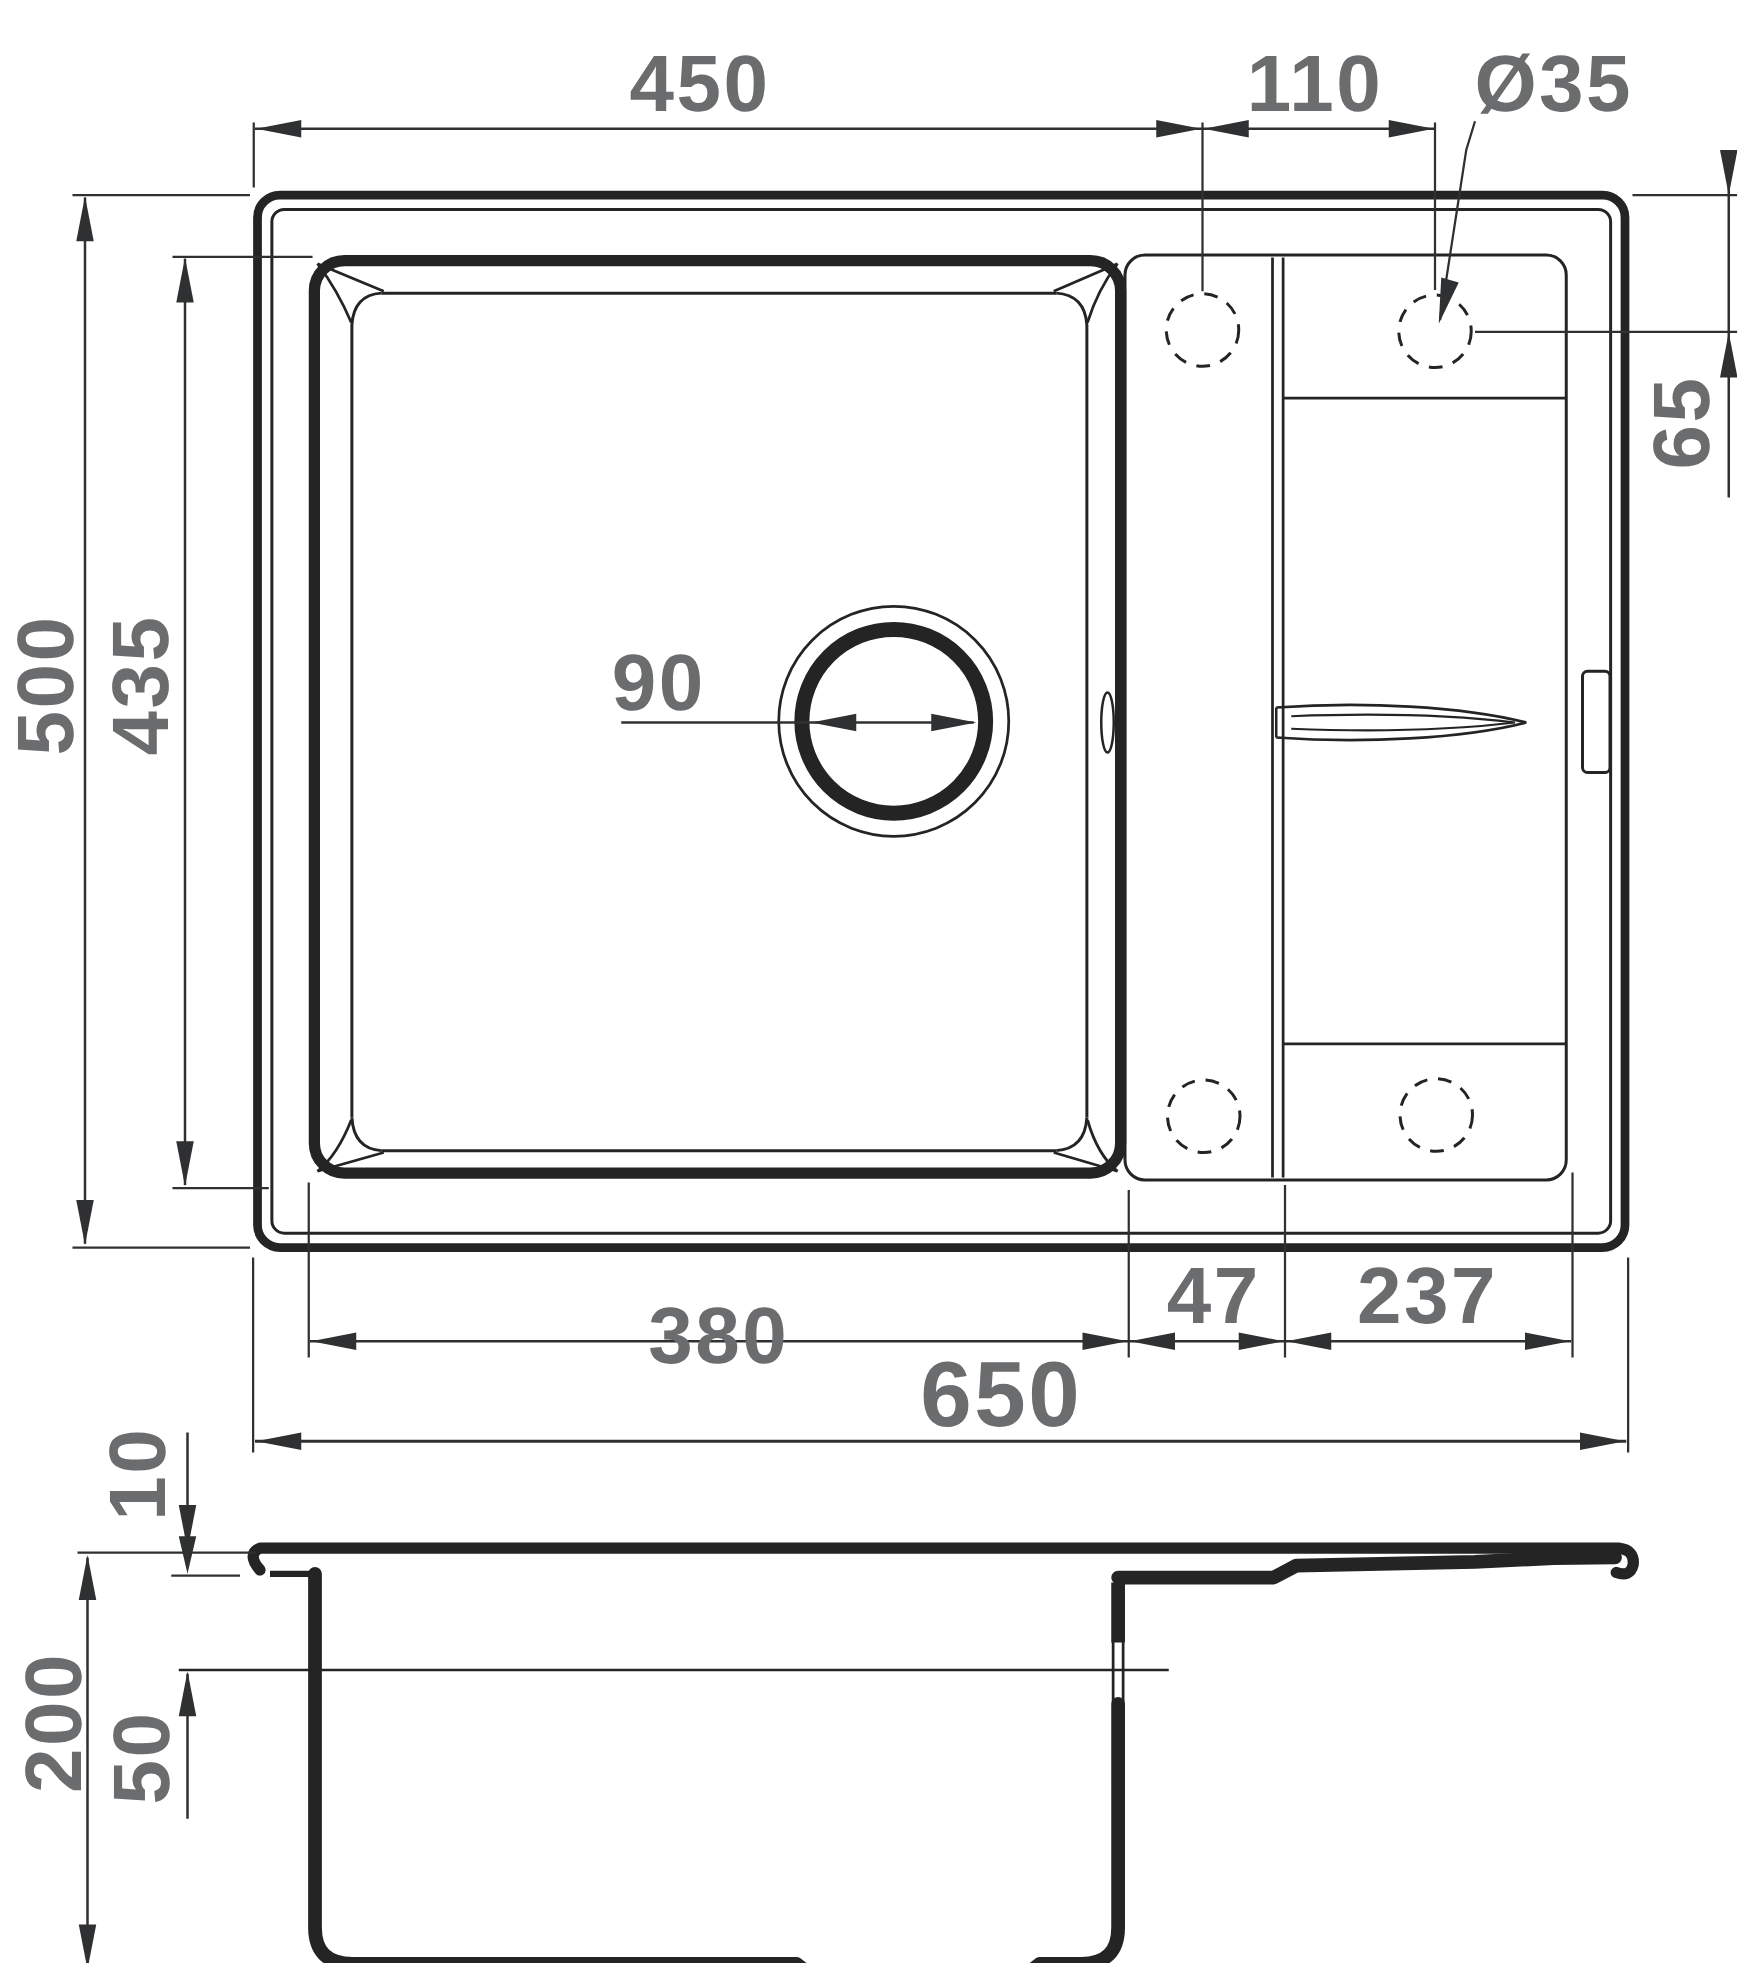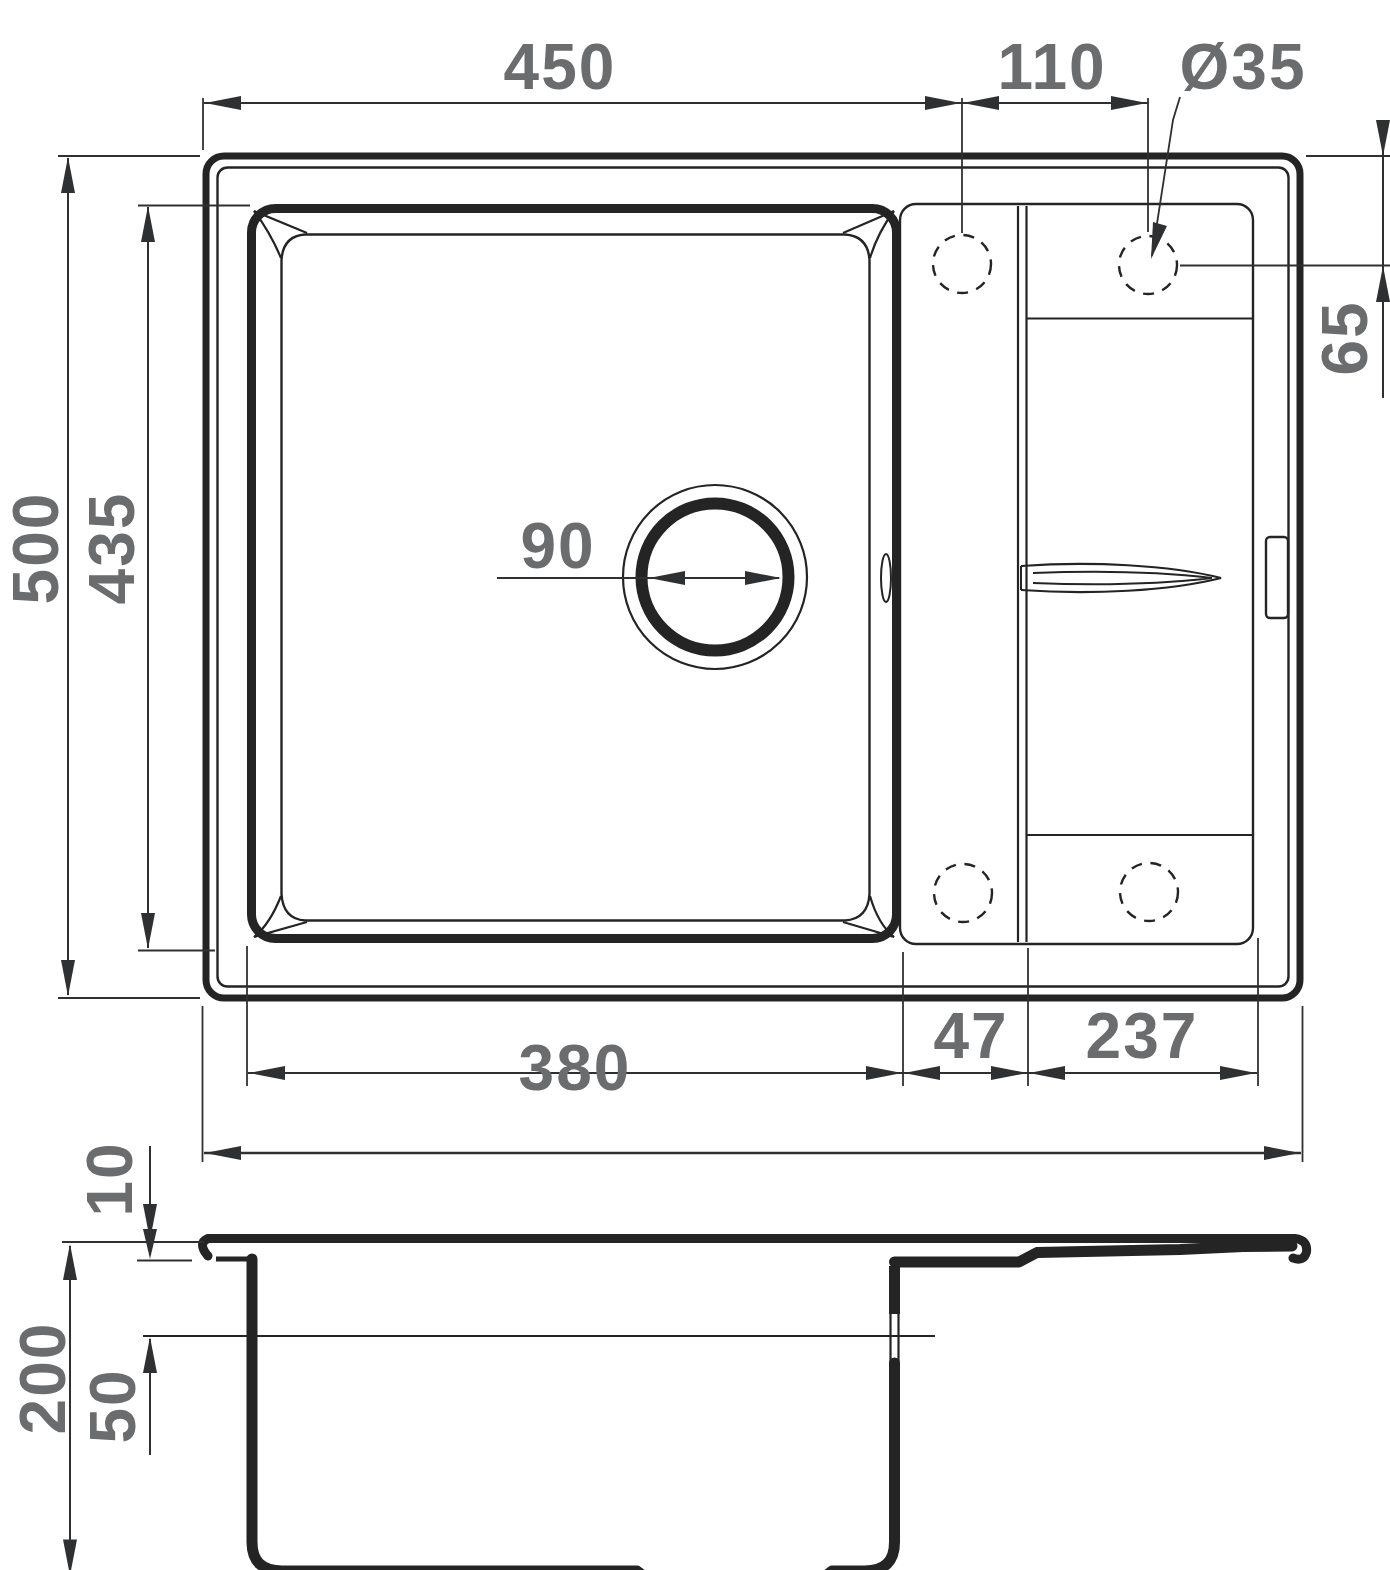--- a/index.html
+++ b/index.html
@@ -204,20 +204,21 @@
       <polygon class="ar" points="150,1297 143,1333 157,1333"></polygon>
     </g>
   </svg>
 
   <span class="dim-label" style="left:560px;top:27px">450</span>
   <span class="dim-label" style="left:1052px;top:27px">110</span>
   <span class="dim-label" style="left:1243px;top:27px">Ø35</span>
   <span class="dim-label rot" style="left:36px;top:508px">500</span>
   <span class="dim-label rot" style="left:112px;top:508px">435</span>
   <span class="dim-label rot" style="left:1345px;top:298px">65</span>
-  <span class="dim-label" style="left:558px;top:506px">90</span>
+  <span class="dim-label" style="left:527px;top:506px">90</span>
   <span class="dim-label" style="left:575px;top:1028px">380</span>
   <span class="dim-label" style="left:971px;top:996px">47</span>
   <span class="dim-label" style="left:1142px;top:996px">237</span>
+  <span class="dim-label big" style="left:801px;top:1076px">650</span>
   <span class="dim-label rot" style="left:110px;top:1139px">10</span>
   <span class="dim-label rot" style="left:43px;top:1338px">200</span>
   <span class="dim-label rot" style="left:113px;top:1366px">50</span>
 </div>
 
 </body></html>

